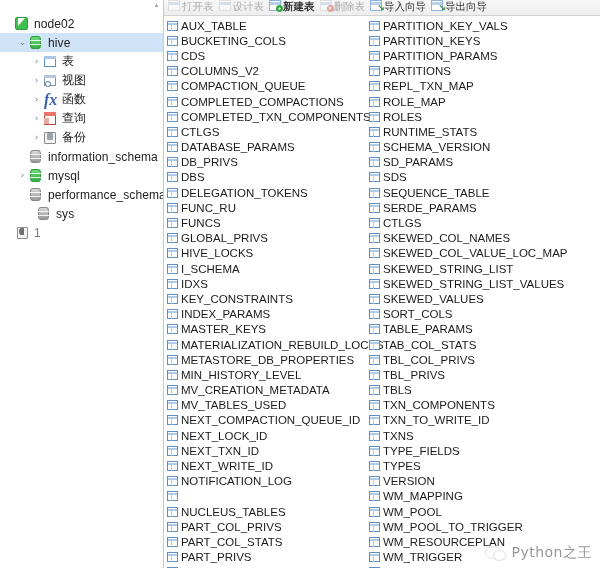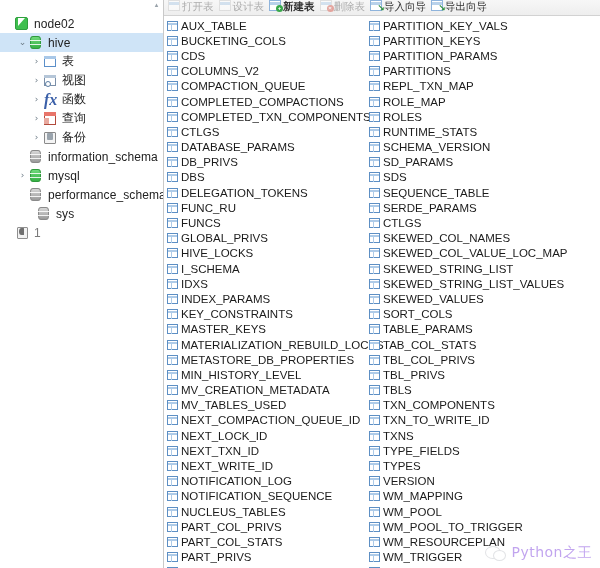--- a/index.html
+++ b/index.html
@@ -208,21 +208,21 @@
     content: ""; position: absolute; left: 0; top: 1px;
     width: 14px; height: 11px; border: 1.5px solid #b9bcc2;
     border-radius: 50%;
   }
   #wm-icon::after {
     content: ""; position: absolute; left: 8px; top: 5px;
     width: 11px; height: 9px; border: 1.5px solid #b9bcc2;
     border-radius: 50%; background: #fff;
   }
   #wm-text {
-    font-size: 14px; color: #6d28d9; letter-spacing: .5px;
+    font-size: 14px; color: #000000; letter-spacing: .5px;
     font-family: "DejaVu Sans", sans-serif;
   }
 </style>
 </head>
 <body>
 
 <div id="app">
 
   <div id="sidebar">
     <div id="sidebar-scroll-arrow">▴</div>
@@ -420,28 +420,28 @@
           <div class="titem">
             <span class="tico"></span>
             <span>I_SCHEMA</span>
           </div>
           <div class="titem">
             <span class="tico"></span>
             <span>IDXS</span>
           </div>
           <div class="titem">
             <span class="tico"></span>
+            <span>KEY_CONSTRAINTS</span>
+          </div>
+          <div class="titem">
+            <span class="tico"></span>
             <span>INDEX_PARAMS</span>
           </div>
           <div class="titem">
             <span class="tico"></span>
-            <span>KEY_CONSTRAINTS</span>
-          </div>
-          <div class="titem">
-            <span class="tico"></span>
             <span>MASTER_KEYS</span>
           </div>
           <div class="titem">
             <span class="tico"></span>
             <span>MATERIALIZATION_REBUILD_LOCKS</span>
           </div>
           <div class="titem">
             <span class="tico"></span>
             <span>METASTORE_DB_PROPERTIES</span>
           </div>
@@ -472,21 +472,20 @@
           <div class="titem">
             <span class="tico"></span>
             <span>NEXT_WRITE_ID</span>
           </div>
           <div class="titem">
             <span class="tico"></span>
             <span>NOTIFICATION_LOG</span>
           </div>
           <div class="titem">
             <span class="tico"></span>
-            <span>NOTIFICATION_SEQUENCE</span>
           </div>
           <div class="titem">
             <span class="tico"></span>
             <span>NUCLEUS_TABLES</span>
           </div>
           <div class="titem">
             <span class="tico"></span>
             <span>PART_COL_PRIVS</span>
           </div>
           <div class="titem">

